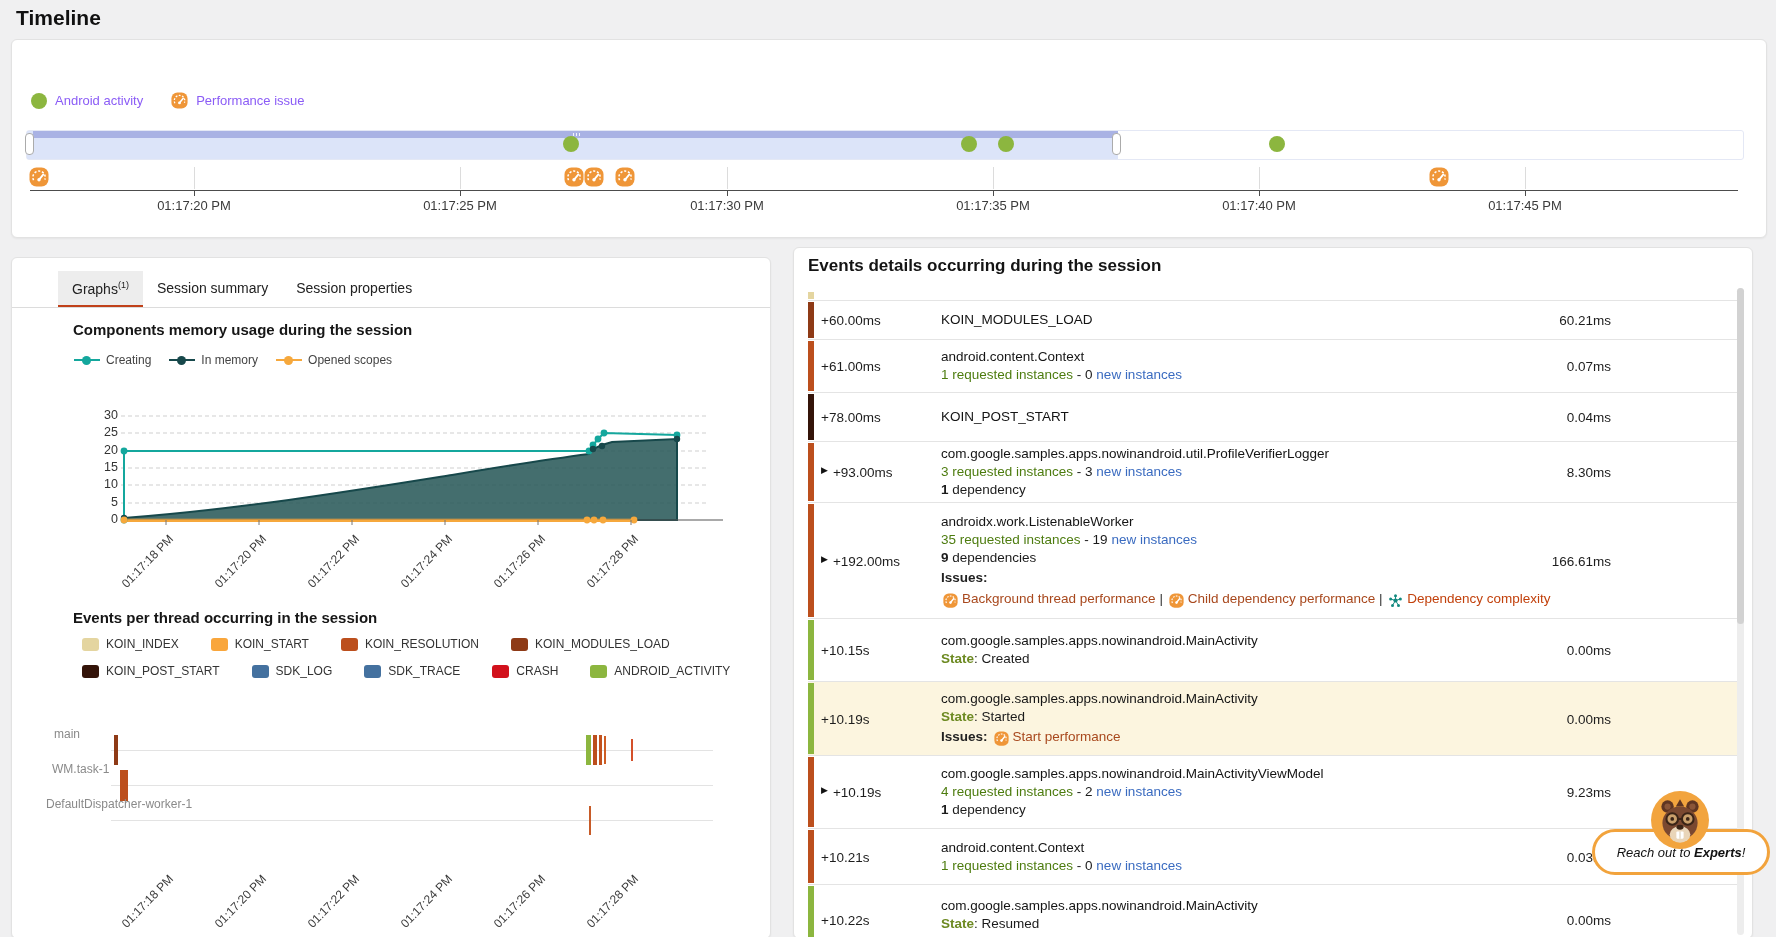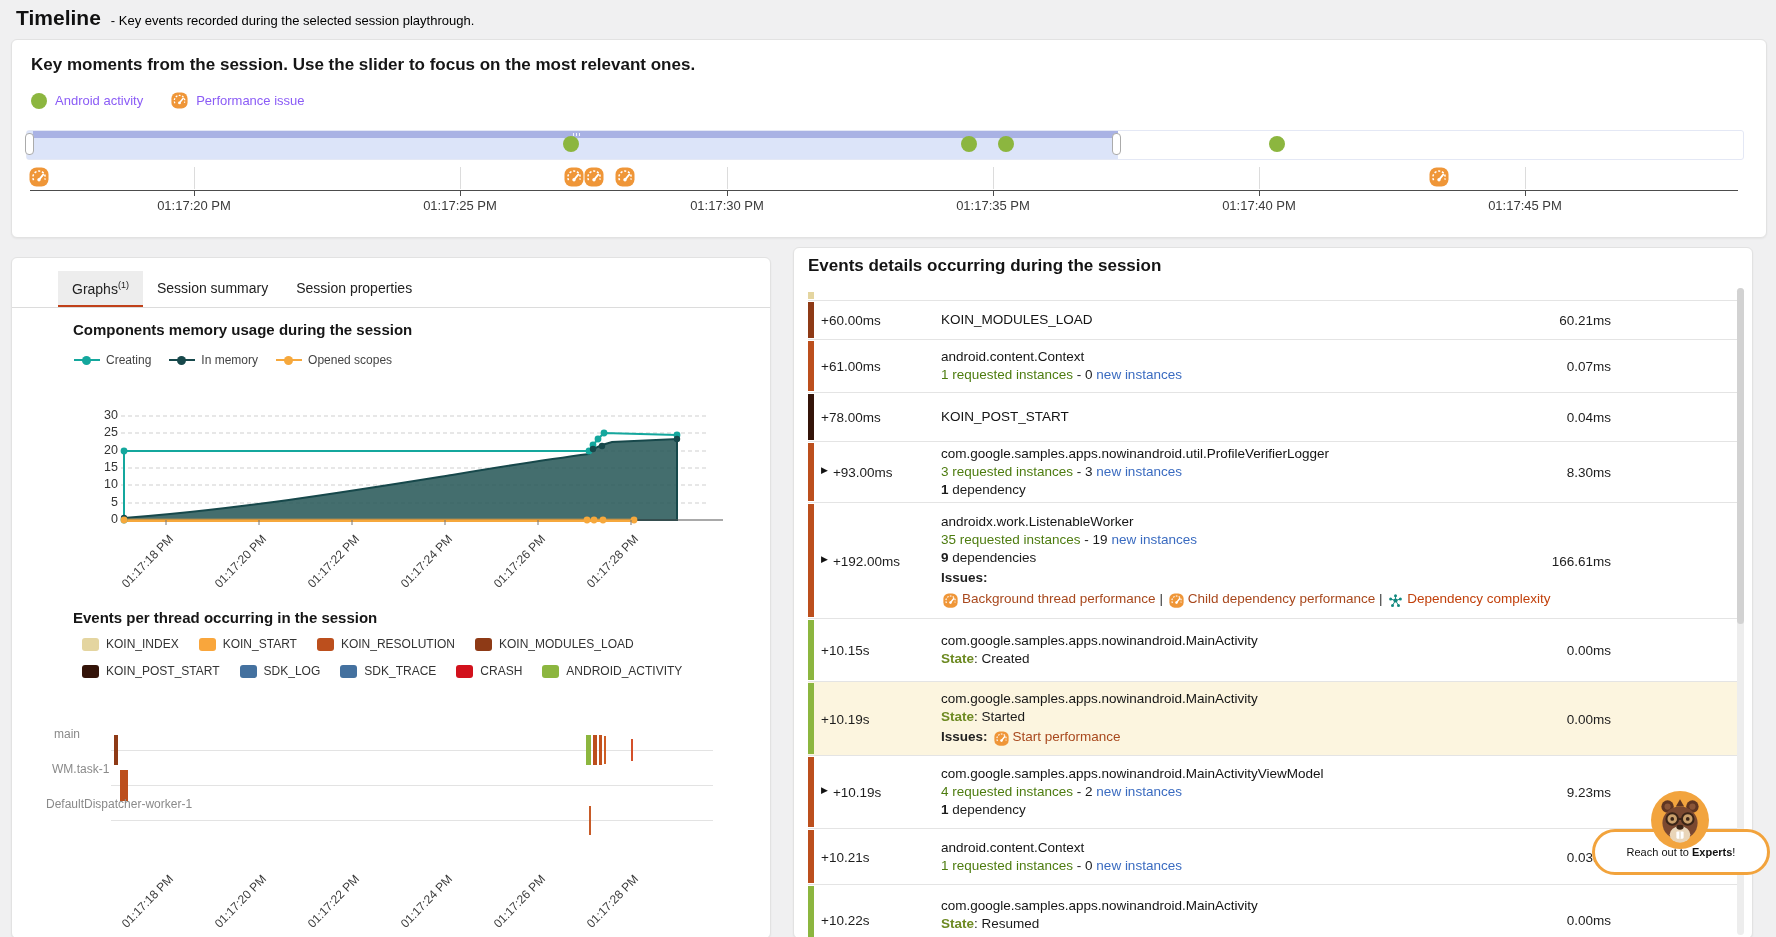--- a/index.html
+++ b/index.html
@@ -1,21 +1,21 @@
 <!DOCTYPE html>
 <html><head>
 <meta charset="utf-8">
 <style>
   html,body{margin:0;padding:0;}
   .canvas{position:relative;width:1776px;height:937px;background:#f0f0f1;
     font-family:"Liberation Sans",sans-serif;overflow:hidden;color:#1b1b1b;}
   .card{position:absolute;background:#fff;border:1px solid #e2e2e2;border-radius:6px;
     box-shadow:0 1px 2px rgba(0,0,0,.05);overflow:hidden;}
   
-  .page-head{position:absolute;left:16px;top:6px;display:flex;align-items:baseline;gap:10px;}
+  .page-head{position:absolute;left:16px;top:6px;display:flex;align-items:baseline;gap:10px;flex-direction:column;}
   .page-title{font-size:21px;font-weight:700;color:#111;}
   .page-sub{font-size:13px;color:#000000;}
   
   .tl-heading{position:absolute;left:19px;top:15px;font-size:17px;font-weight:700;color:#161616;}
   .tl-legend{position:absolute;left:19px;top:52px;display:flex;align-items:center;gap:28px;font-size:13px;color:#8b5cf6;}
   .tl-legend .item{display:flex;align-items:center;gap:8px;}
   .gdot{width:16px;height:16px;border-radius:50%;background:#8CB63F;}
   .ic{width:17px;height:17px;display:inline-block;vertical-align:middle;}
   .track{position:absolute;left:14px;top:90px;width:1716px;height:28px;background:#fff;
     border:1px solid #e4e8f5;border-radius:3px;}
@@ -39,21 +39,21 @@
   .sec-title{position:absolute;font-size:15px;font-weight:700;color:#161616;}
   .mini-legend{position:absolute;display:flex;align-items:center;gap:18px;font-size:12px;color:#444;}
   .mini-legend .item{display:flex;align-items:center;gap:6px;}
   .lmark{position:relative;width:26px;height:9px;}
   .lmark .ln{position:absolute;left:0;right:0;top:3px;height:2px;}
   .lmark .dt{position:absolute;left:8px;top:0;width:9px;height:9px;border-radius:50%;}
   .ylab{position:absolute;width:58px;text-align:right;font-size:12.5px;color:#333;}
   .xlab{position:absolute;white-space:nowrap;font-size:12px;color:#3b3b3b;
     transform:rotate(-46deg) translateX(-100%);transform-origin:left top;}
   .sw{width:17px;height:13px;border-radius:3px;display:inline-block;}
-  .tleg-row{position:absolute;display:flex;align-items:flex-start;gap:20px;font-size:12px;color:#333;padding-left:8px;}
+  .tleg-row{position:absolute;display:flex;align-items:flex-start;gap:32px;font-size:12px;color:#333;padding-left:8px;}
   .tleg-row .item{display:flex;align-items:center;gap:7px;}
   .thread-lab{position:absolute;font-size:12px;color:#8a8a8a;}
   .baseline{position:absolute;height:1px;background:#e3e3e3;width:602px;left:99px;}
   .evtick{position:absolute;}
   
   .c-tan{background:#E4D5A0;} .c-orangeL{background:#F9A63C;} .c-burnt{background:#BC4F1D;}
   .c-maroon{background:#8E3A16;} .c-dark{background:#341409;} .c-blue{background:#44719F;}
   .c-red{background:#D2111C;} .c-green{background:#8CB63F;}
   
   .ev-title{position:absolute;left:14px;top:8px;font-size:17px;font-weight:700;color:#141414;}
@@ -74,21 +74,21 @@
   .issue-item{white-space:nowrap;color:#A8481D;cursor:pointer;}
   .issue-item .ic{width:15px;height:15px;margin:0 4px -3px 2px;}
   .issue-item.teal{color:#c2410c;}
   .issue-sep{color:#333;}
   .ev-dur{position:absolute;right:133px;top:50%;transform:translateY(-50%);font-size:13.5px;color:#1d1d1d;}
   .scrollbar{position:absolute;right:8px;top:40px;bottom:3px;width:7px;background:#ededed;border-radius:4px;}
   .scroll-thumb{position:absolute;top:0;width:7px;height:52%;background:#d2d2d2;border-radius:4px;}
   
   .bubble{position:absolute;left:1592px;top:829px;width:172px;height:40px;background:#fff;
     border:3px solid #f2a33c;border-radius:24px;display:flex;align-items:center;justify-content:center;
-    font-size:11px;color:#111;z-index:40;cursor:pointer;}
+    font-size:13px;color:#111;z-index:40;cursor:pointer;font-style:italic;}
   .avatar{position:absolute;left:1651px;top:791px;width:58px;height:58px;z-index:41;cursor:pointer;}
 </style>
 </head>
 <body>
 
 <svg width="0" height="0" style="position:absolute">
   <defs>
     <symbol id="ic-gauge" viewBox="0 0 20 20">
       <rect x="0.5" y="0.5" width="19" height="19" rx="7" fill="#EF9638"></rect>
       <path d="M4.6 13.2 A6.2 6.2 0 1 1 15.8 12.6" stroke="#fff" fill="none" stroke-width="1.5" stroke-dasharray="2.2 1.7"></path>
@@ -114,21 +114,20 @@
 </svg>
 
 <div class="canvas">
 
   <div class="page-head">
     <span class="page-title">Timeline</span>
     <span class="page-sub">- Key events recorded during the selected session playthrough.</span>
   </div>
 
   <div class="card" style="left:11px;top:39px;width:1754px;height:197px;">
-    <div class="tl-heading">Key moments from the session. Use the slider to focus on the most relevant ones.</div>
     <div class="tl-legend">
       <span class="item">
         <span class="gdot"></span>
         <span>Android activity</span>
       </span>
       <span class="item">
         <svg class="ic">
             <use href="#ic-gauge"></use>
           </svg>
         <span>Performance issue</span>

